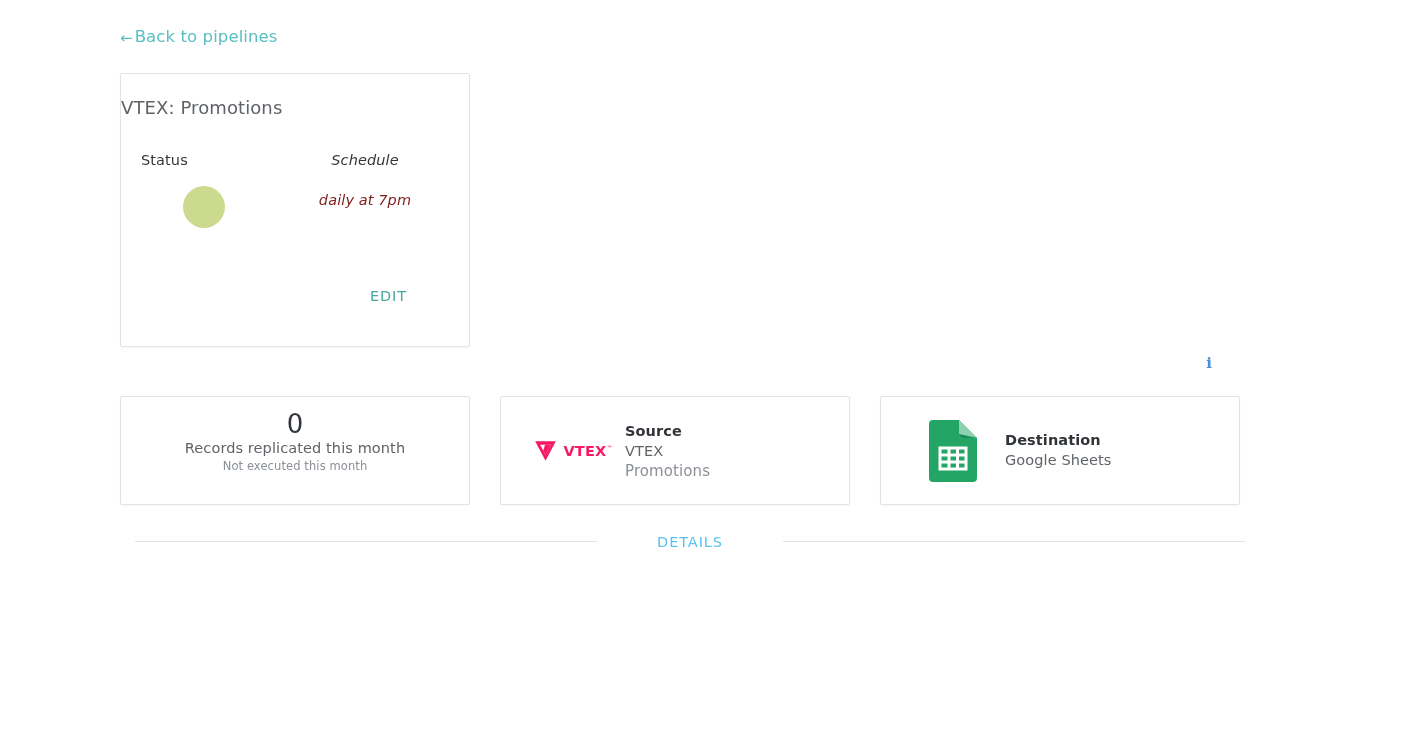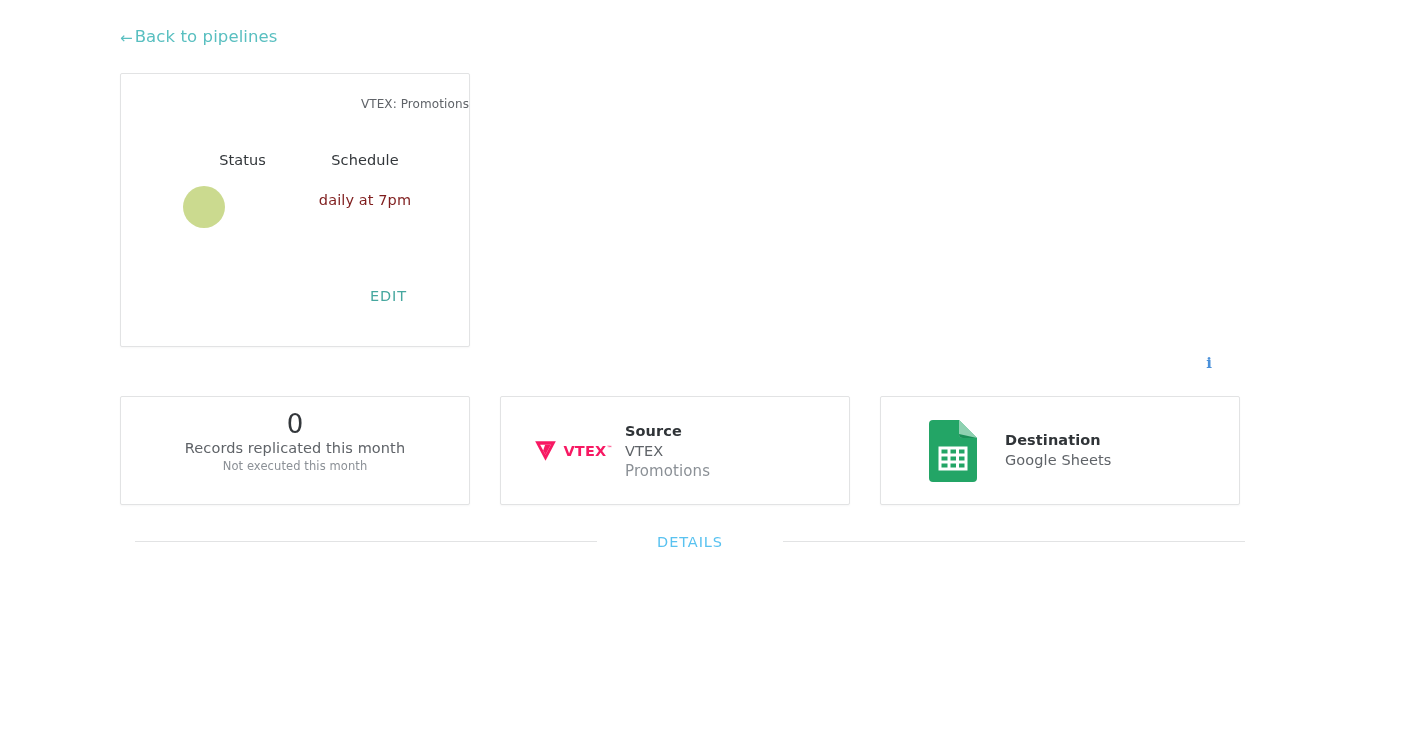--- a/index.html
+++ b/index.html
@@ -54,38 +54,39 @@
     left: 120px;
     top: 73px;
     width: 350px;
     height: 274px;
   }
   .pipeline-title {
     position: absolute;
     top: 23px;
     left: 0;
     width: 100%;
-    text-align: right;
-    font-size: 12px;
+    text-align: left;
+    font-size: 18px;
     color: #5f6368;
     letter-spacing: 0.1px;
   }
   .col-status {
     position: absolute;
     left: 20px;
     top: 78px;
     width: 125px;
-    text-align: right;
+    text-align: left;
   }
   .col-schedule {
     position: absolute;
     left: 158px;
     top: 78px;
     width: 172px;
     text-align: center;
+    font-style: italic;
   }
   .col-head {
     font-size: 14.5px;
     color: #33373b;
     letter-spacing: 0.1px;
     margin-bottom: 18px;
   }
   .status-dot {
     width: 42px;
     height: 42px;

